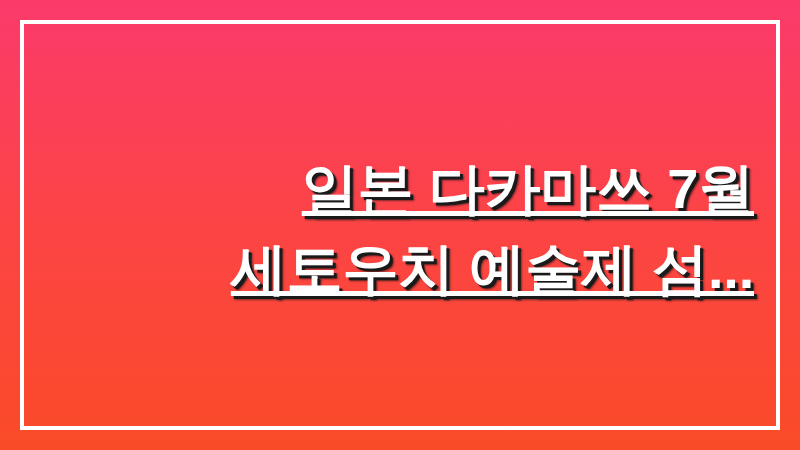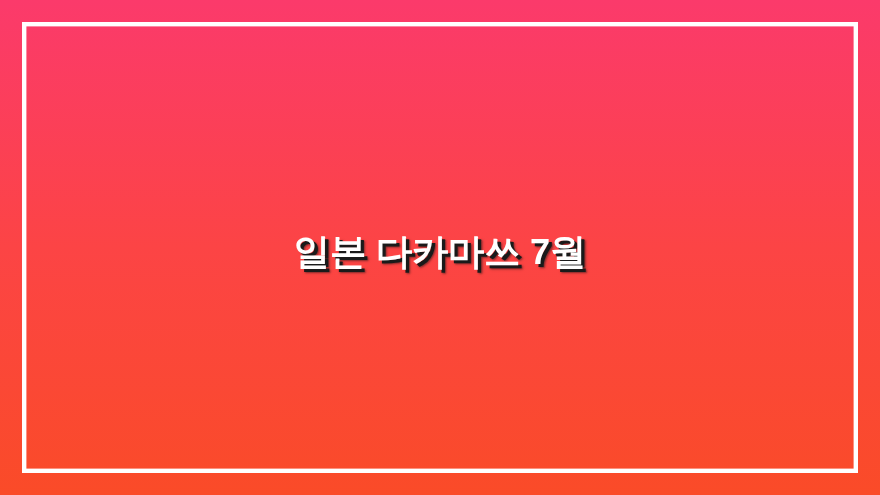--- a/index.html
+++ b/index.html
@@ -55,37 +55,39 @@
     justify-content: center;
     padding: 0 46px;
     box-sizing: border-box;
     
     transform: translateY(4px);
   }
 
   .headline-line {
     display: block;
     width: 100%;
-    text-align: center;
+    text-align: right;
     color: #ffffff;
     font-family: "Liberation Sans", "DejaVu Sans", sans-serif;
     font-weight: 700;
-    font-size: 33px;
+    font-size: 56px;
     line-height: 80px;
     letter-spacing: -0.2px;
     white-space: nowrap;
     text-shadow:
       3px 3px 0 rgba(26, 26, 26, 0.92),
       4px 4px 2px rgba(20, 20, 20, 0.55);
+    text-decoration: underline;
   }
 </style>
 </head>
 <body>
 
 <div id="thumbnail-card" style="background: linear-gradient(rgb(251, 58, 107) 0%, rgb(252, 68, 69) 50%, rgb(250, 75, 40) 100%);">
 
   <div id="frame-border" style="border: 4px solid rgb(255, 255, 255); inset: 20px;"></div>
 
   <div id="headline-block">
     <span class="headline-line" style="color: rgb(255, 255, 255); text-shadow: rgb(26, 26, 26) 3px 3px 0px, rgba(20, 20, 20, 0.55) 4px 4px 2px;">일본 다카마쓰 7월</span>
+    <span class="headline-line" style="color: rgb(255, 255, 255); text-shadow: rgb(26, 26, 26) 3px 3px 0px, rgba(20, 20, 20, 0.55) 4px 4px 2px;">세토우치 예술제 섬...</span>
   </div>
 
 </div>
 
 </body></html>

